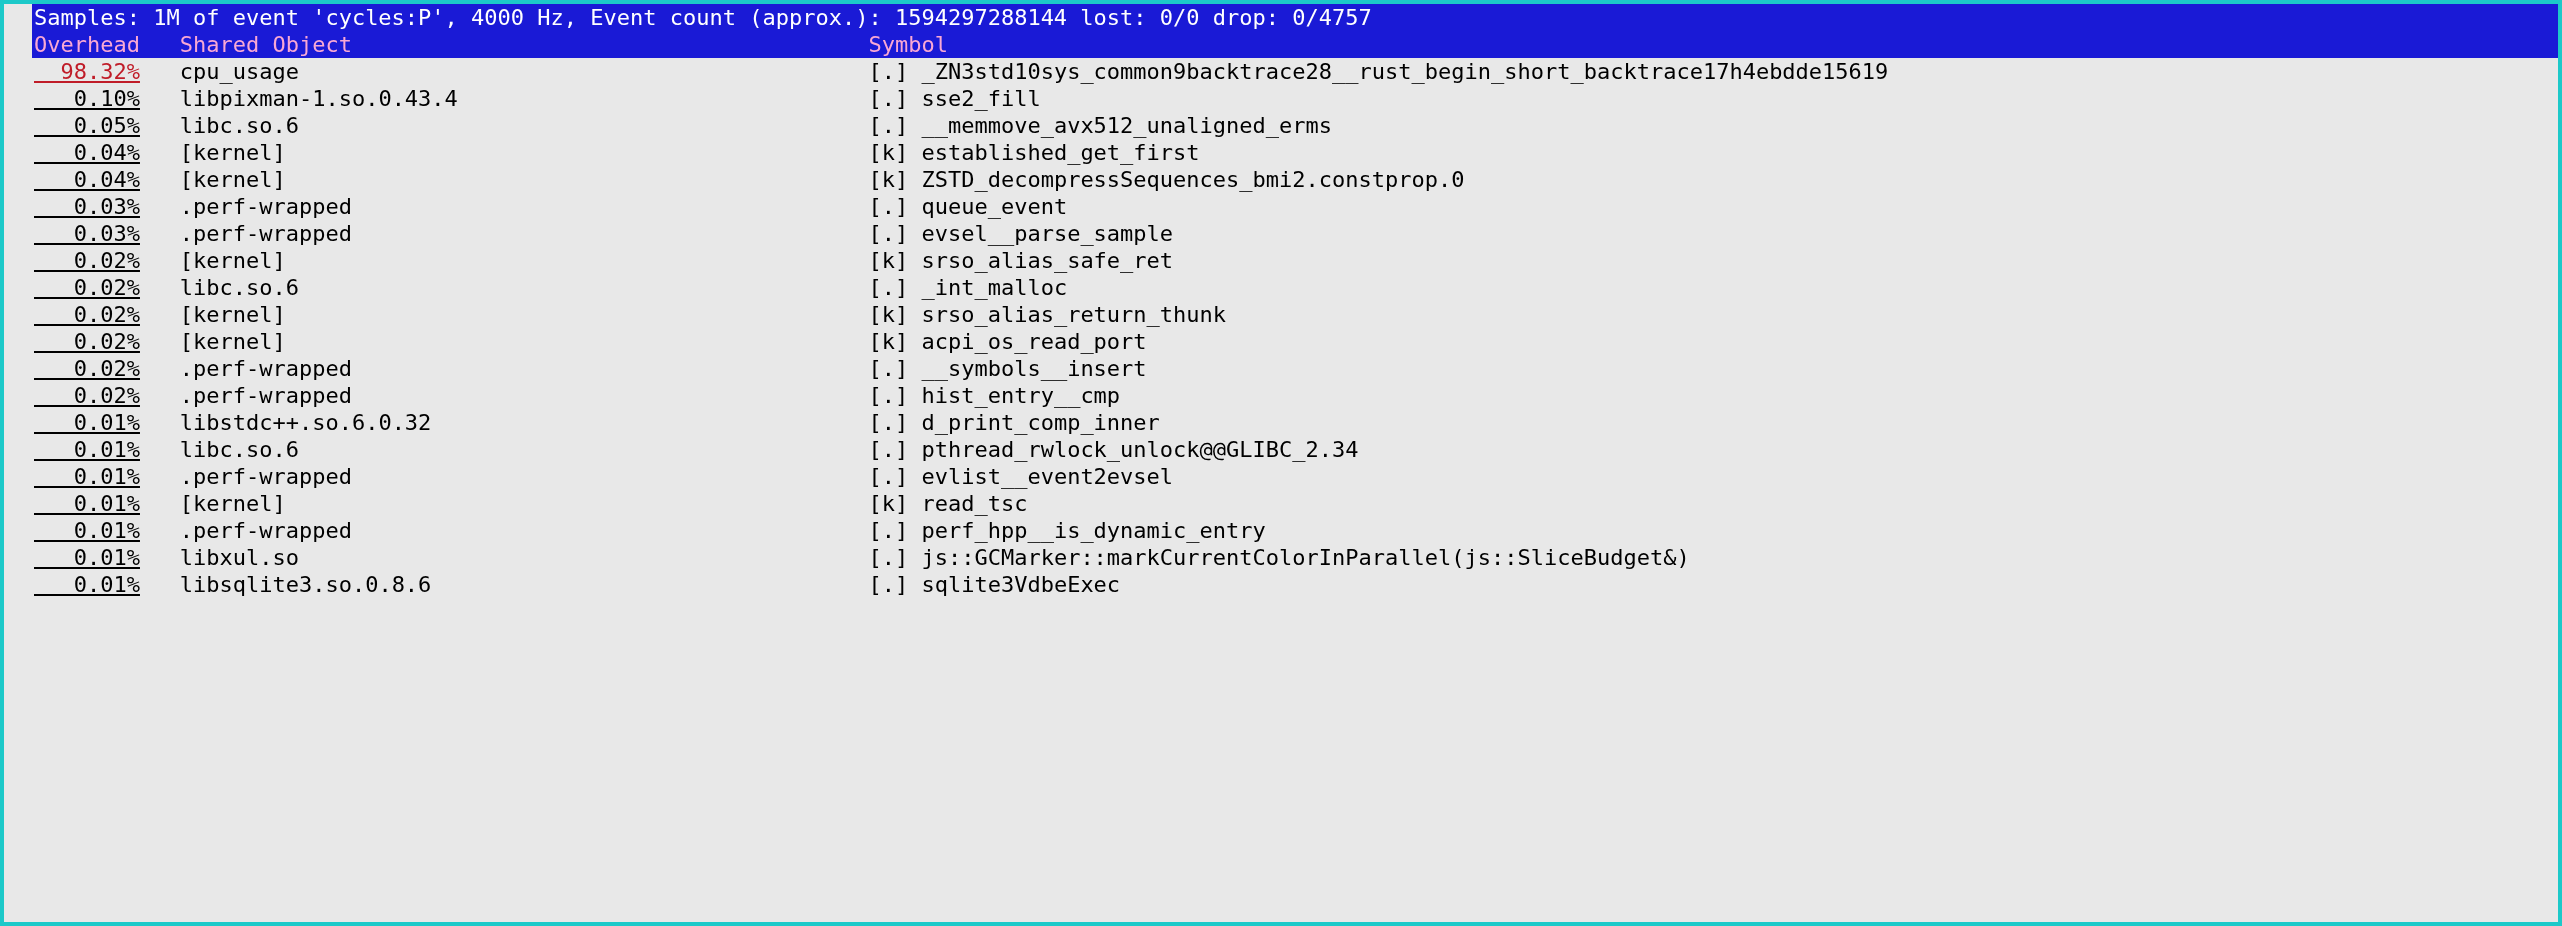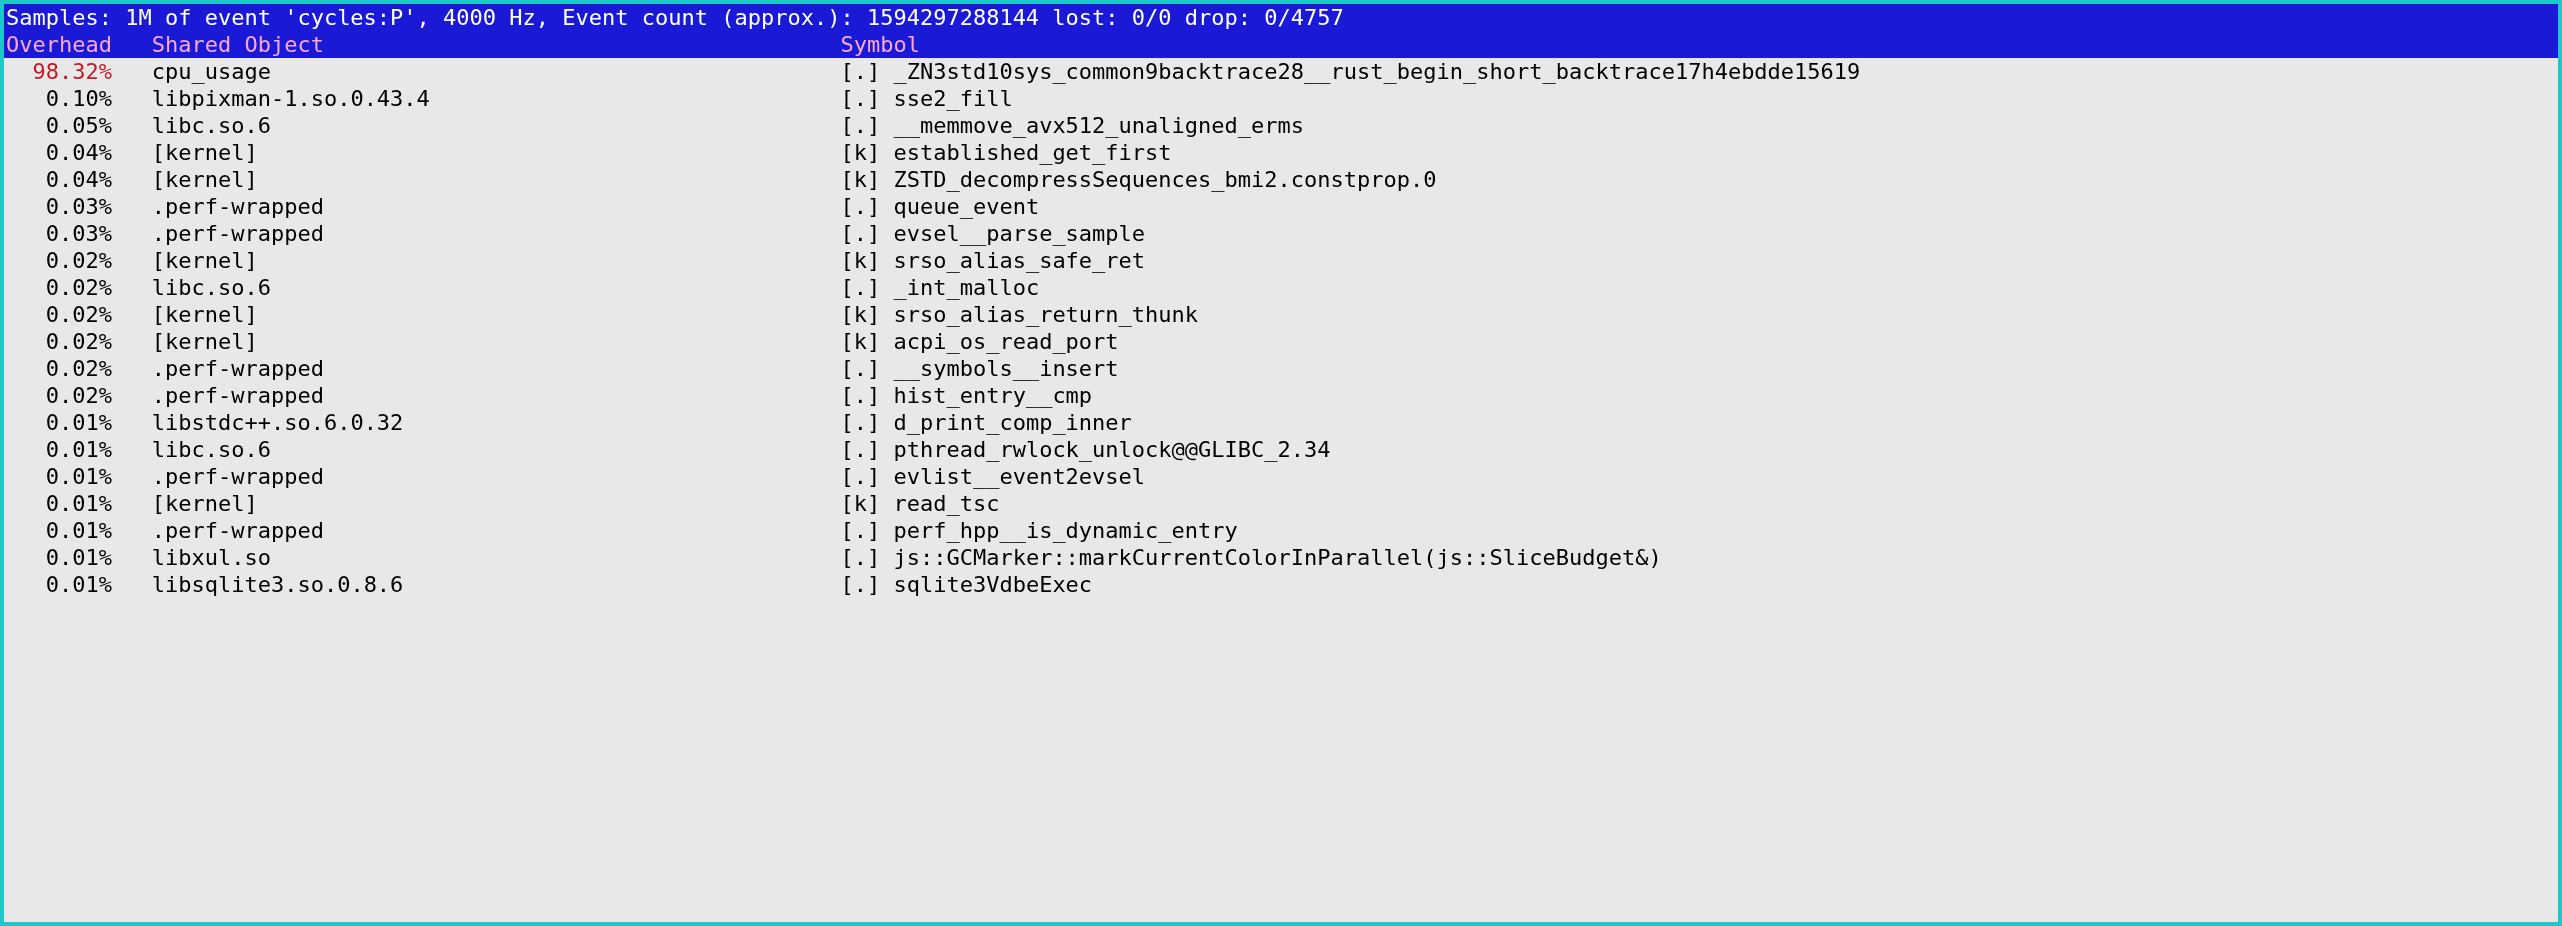--- a/index.html
+++ b/index.html
@@ -15,20 +15,21 @@
     line-height: 27px;
     background: #e8e8e8;
     overflow: hidden;
   }
   .frame {
     width: 100%;
     height: 100%;
     border: 4px solid #1cc9c9;
     background: #e8e8e8;
     position: relative;
+    padding-left: 28px;
   }
   .inner {
     width: 100%;
     height: 100%;
     background: #e8e8e8;
   }
   .header-line {
     background: #1a1ad6;
     color: #ffffff;
     white-space: pre;
@@ -36,20 +37,21 @@
   }
   .row {
     white-space: pre;
     padding-left: 2px;
     color: #000000;
   }
   .overhead {
     display: inline-block;
     width: 8ch;
     text-align: right;
+    text-decoration: underline;
   }
   .overhead-red {
     color: #c01c28;
   }
   .shared {
     display: inline-block;
     text-align: right;
   }
   .tag {
     display: inline-block;

